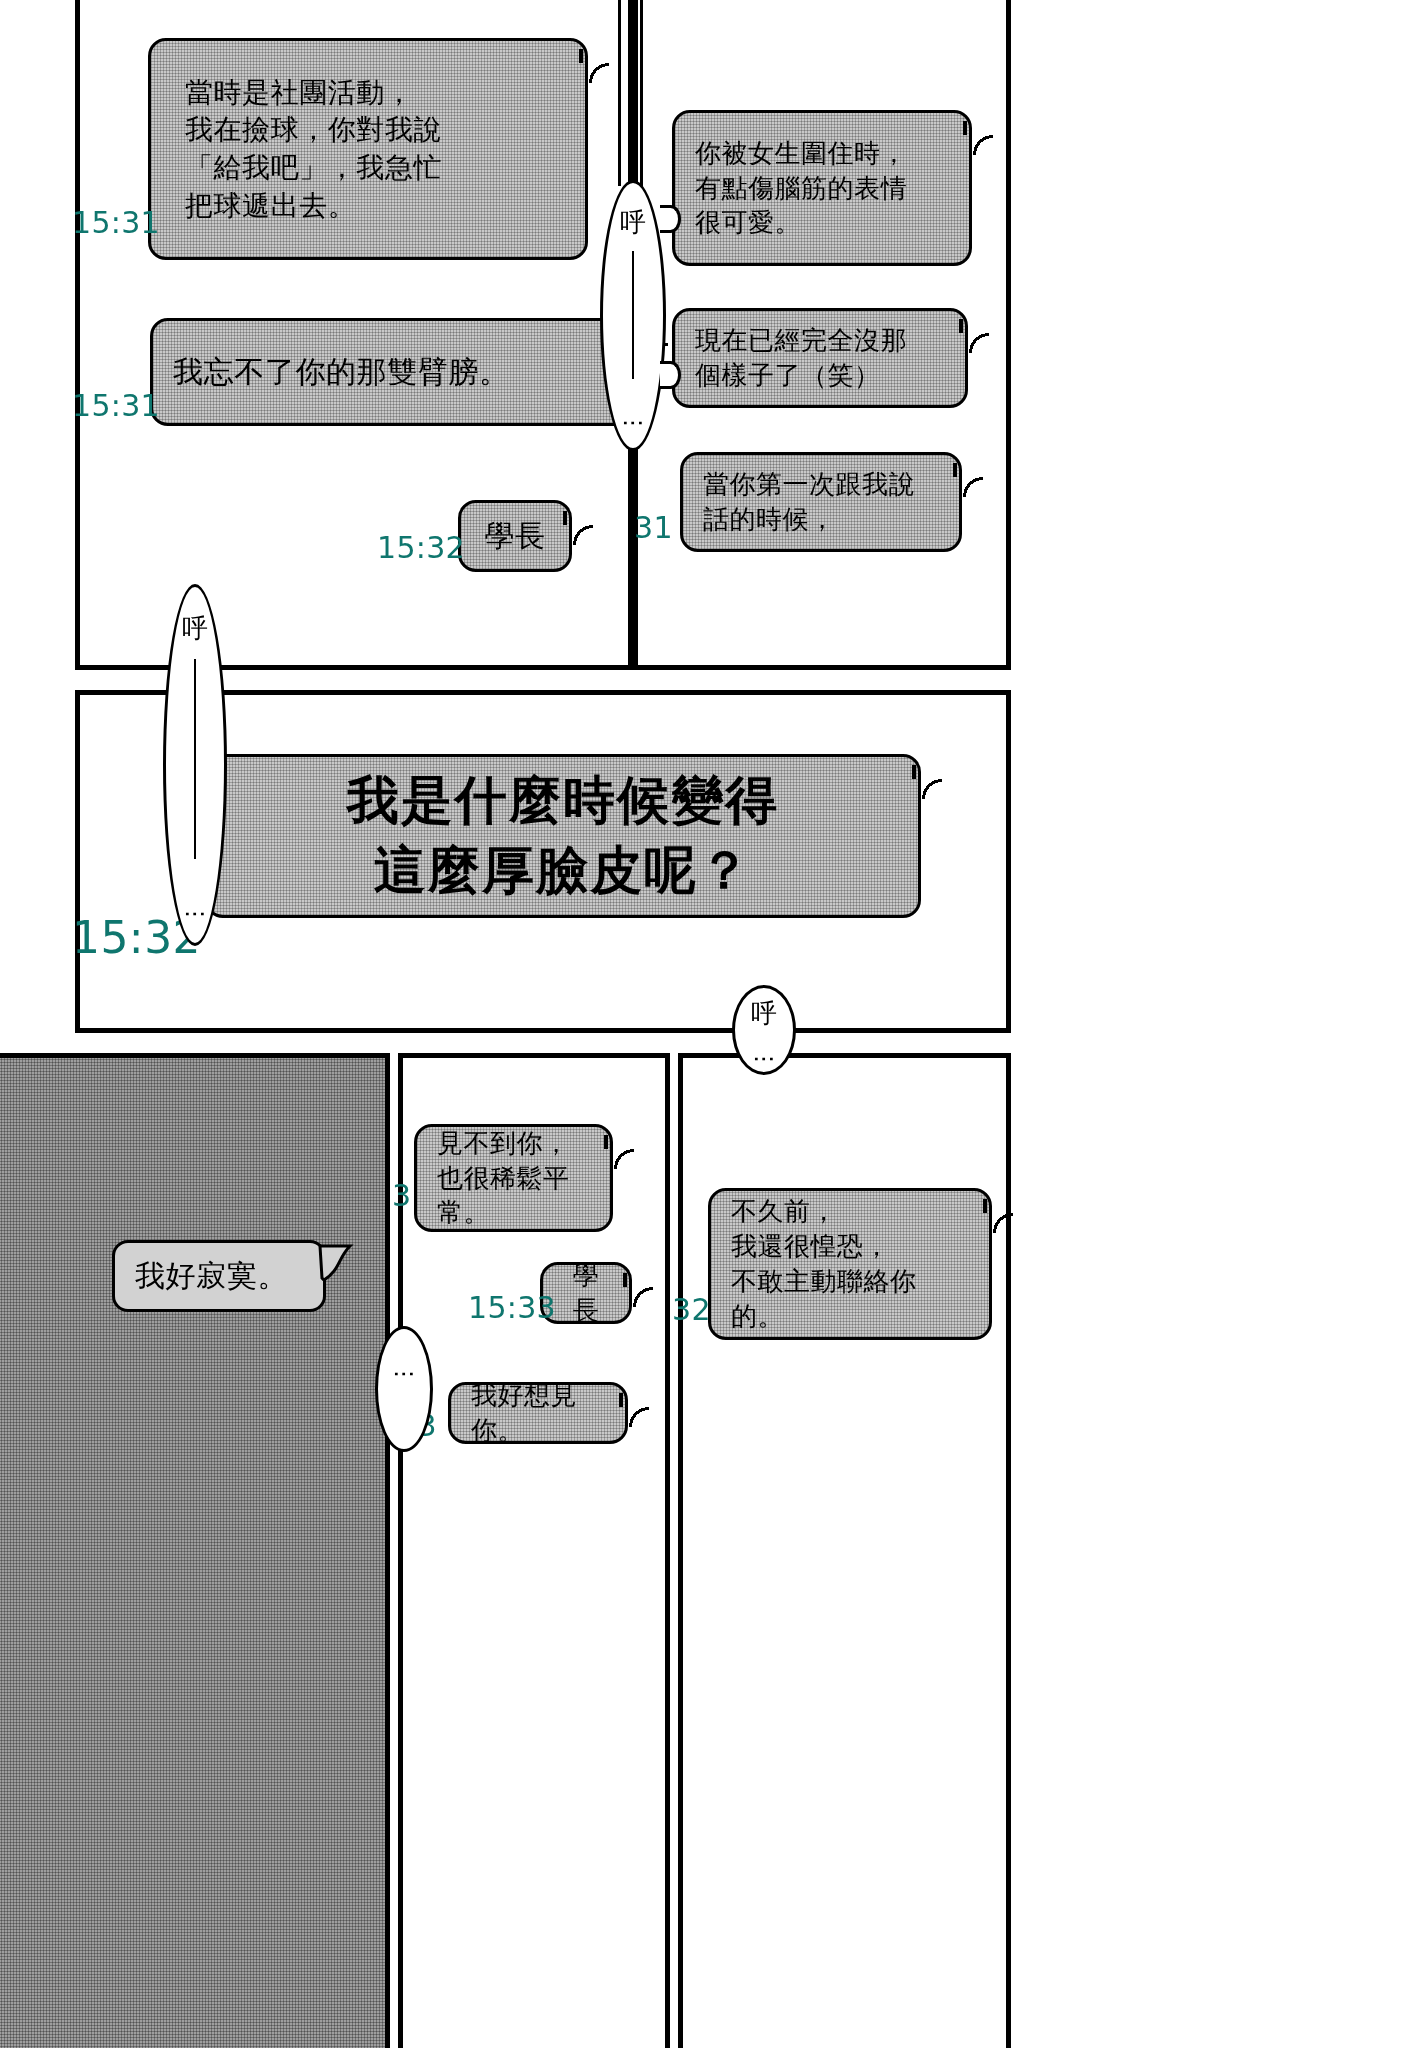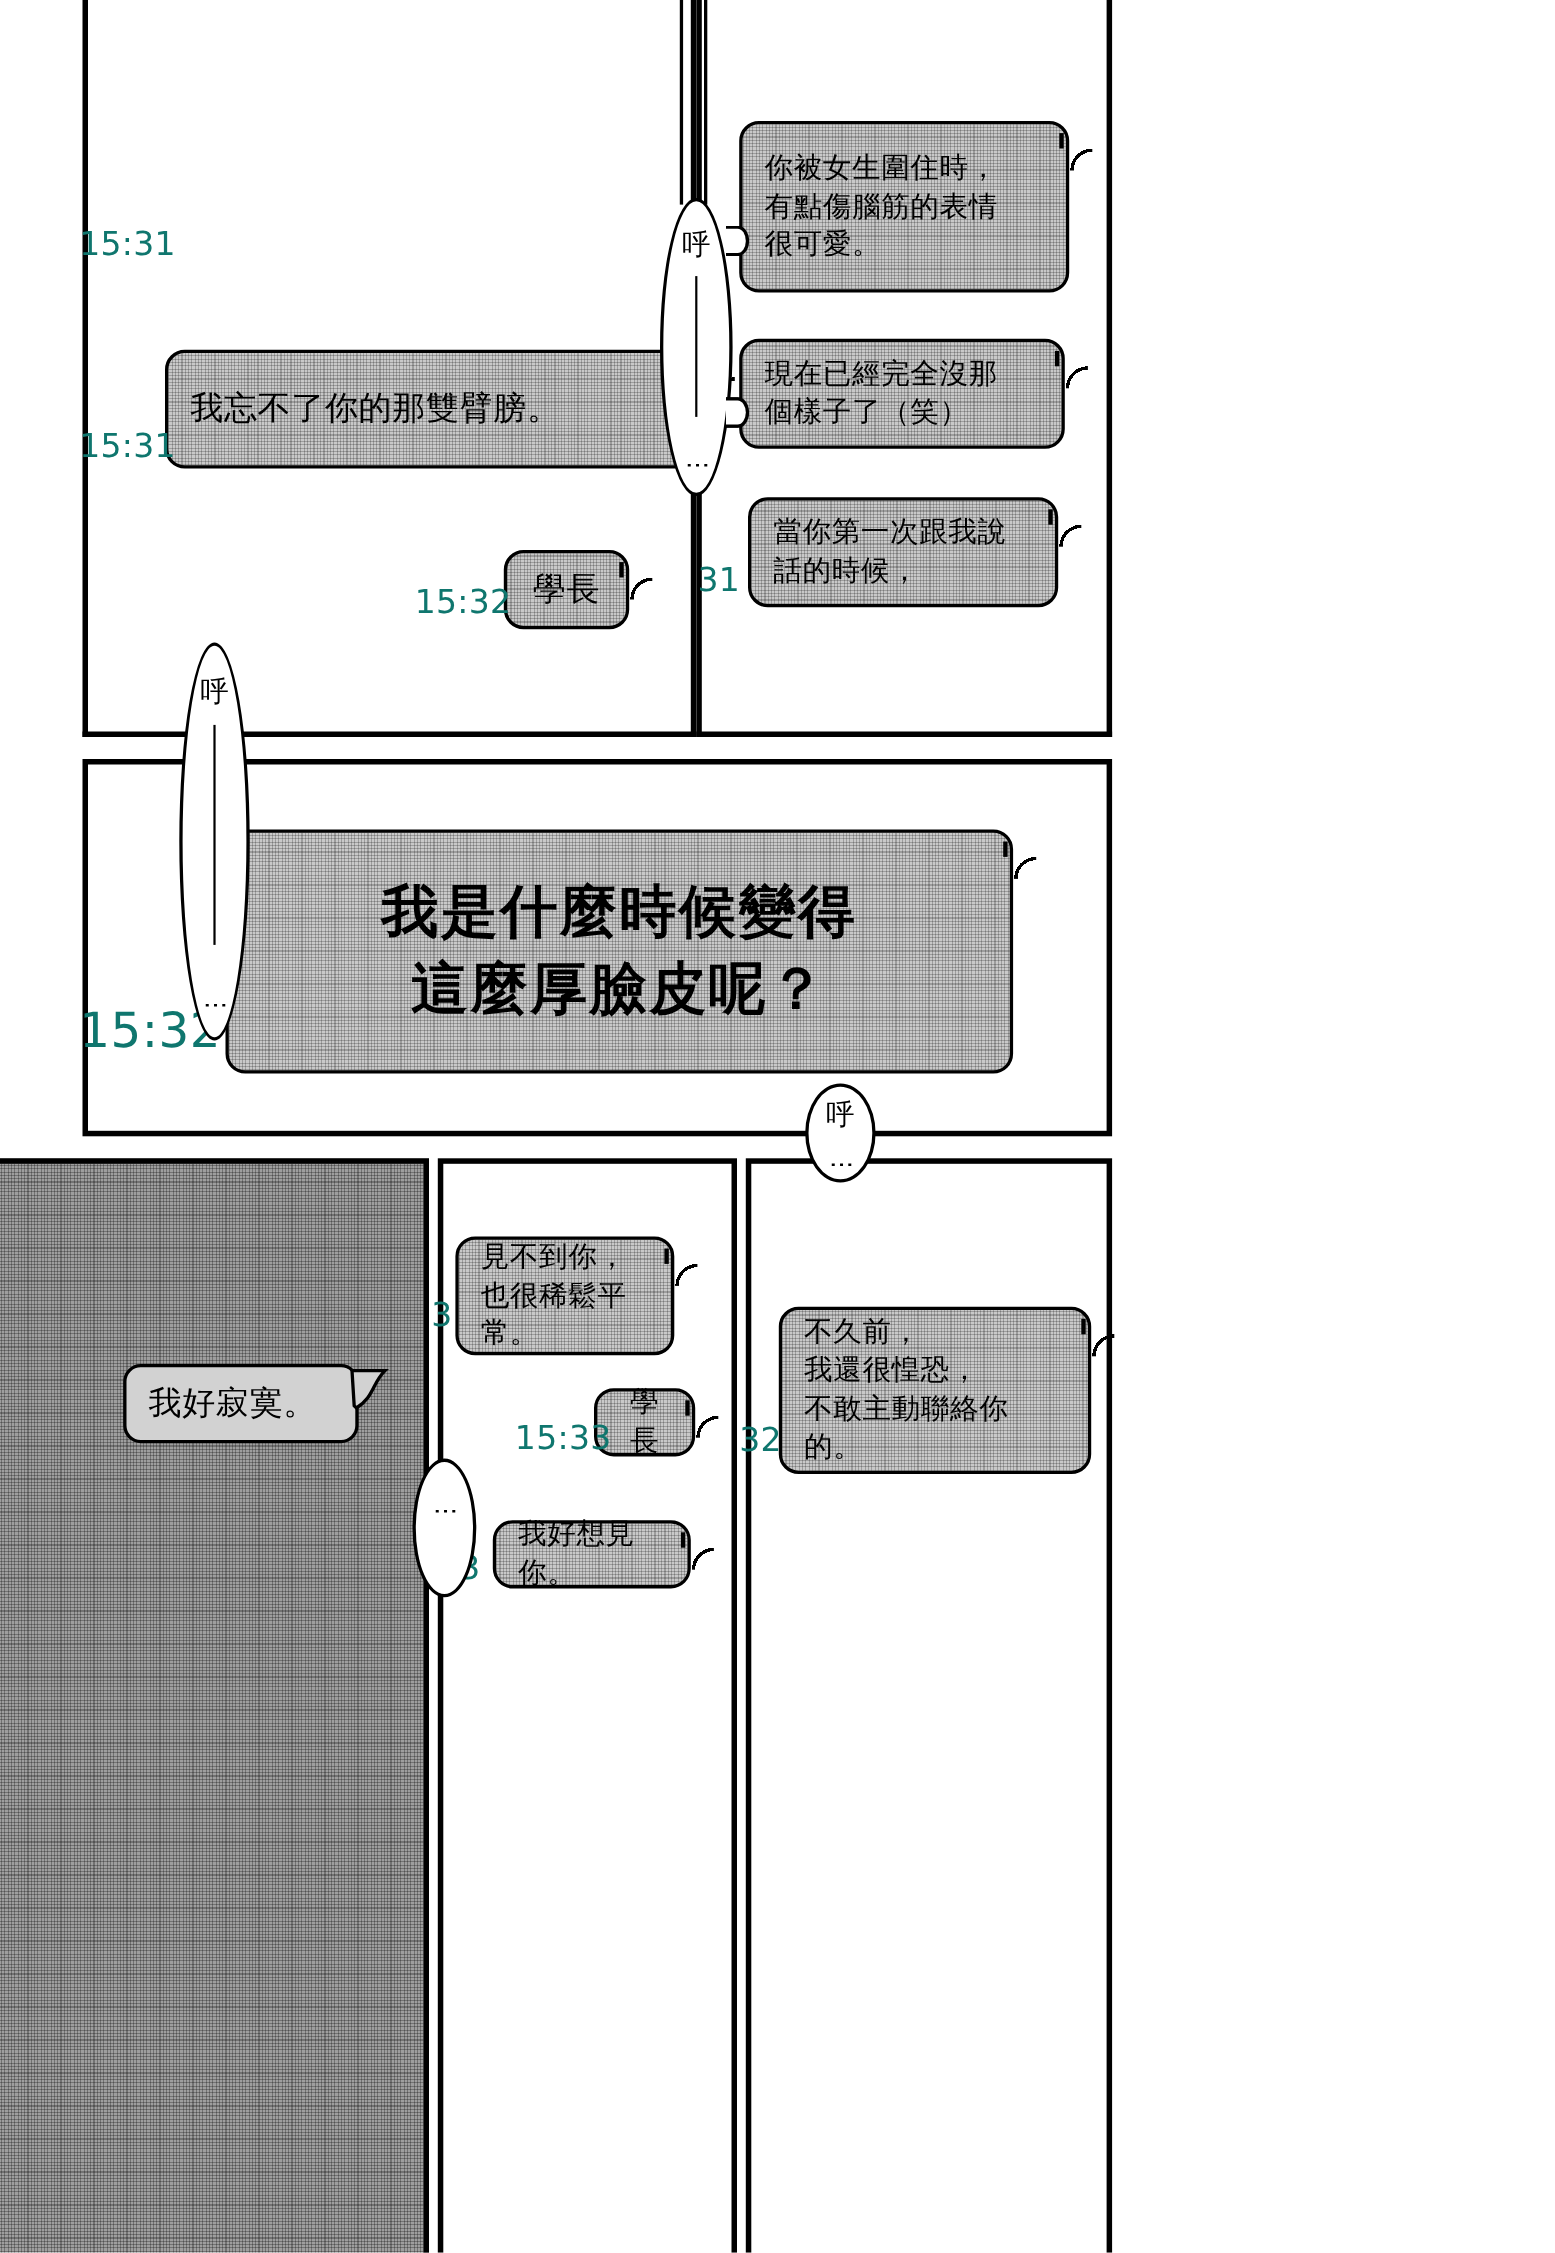--- a/index.html
+++ b/index.html
@@ -138,20 +138,26 @@
   <div class="panel" style="left:75px; top:690px; width:936px; height:343px;"></div>
 
   <div class="panel dark" style="left:-10px; top:1053px; width:400px; height:1005px;"></div>
 
   <div class="panel" style="left:398px; top:1053px; width:272px; height:1005px;"></div>
 
   <div class="panel" style="left:678px; top:1053px; width:333px; height:1005px;"></div>
 
   <div class="ts" style="left:72px; top:205px;">15:31</div>
 
+  <div class="bubble pad-l f28 tail-r" style="left:148px; top:38px; width:440px; height:222px;">
+    <span class="txt">當時是社團活動，
+我在撿球，你對我說
+「給我吧」，我急忙
+把球遞出去。</span>
+  </div>
 
   <div class="ts" style="left:72px; top:388px;">15:31</div>
 
   <div class="bubble pad-m f30 tail-r" style="left:150px; top:318px; width:497px; height:108px;">
     <span class="txt">我忘不了你的那雙臂膀。</span>
   </div>
 
   <div class="ts" style="left:377px; top:530px;">15:32</div>
 
   <div class="bubble pad-m f30 tail-r" style="left:458px; top:500px; width:114px; height:72px; justify-content:center;">
@@ -188,21 +194,21 @@
   <div style="position:absolute;left:640px;top:-10px;width:3px;height:196px;background:#000;z-index:29;"></div>
 
   <div class="sigh" style="left:163px; top:584px; width:58px; height:356px;">
     <span class="ch" style="top:24px;">呼</span>
     <span class="stem" style="top:72px; height:200px;"></span>
     <span class="dots" style="bottom:22px;">⋮</span>
   </div>
 
   <div class="ts big" style="left:72px; top:912px;">15:32</div>
 
-  <div class="bubble pad-l f56 tail-r" style="left:205px; top:754px; width:716px; height:222px; align-items:center;">
+  <div class="bubble pad-l f56 tail-r" style="left:205px; top:754px; width:716px; height:164px; align-items:center;">
     <span class="txt" style="text-align:center;">我是什麼時候變得
 這麼厚臉皮呢？</span>
   </div>
 
   <div class="sigh" style="left:732px; top:985px; width:58px; height:84px;">
     <span class="ch" style="top:8px;">呼</span>
     <span class="dots" style="bottom:6px;">⋮</span>
   </div>
 
   <div class="bubble pad-m f30" style="left:112px; top:1240px; width:214px; height:72px; border-radius:16px; background:#d2d2d2;">

